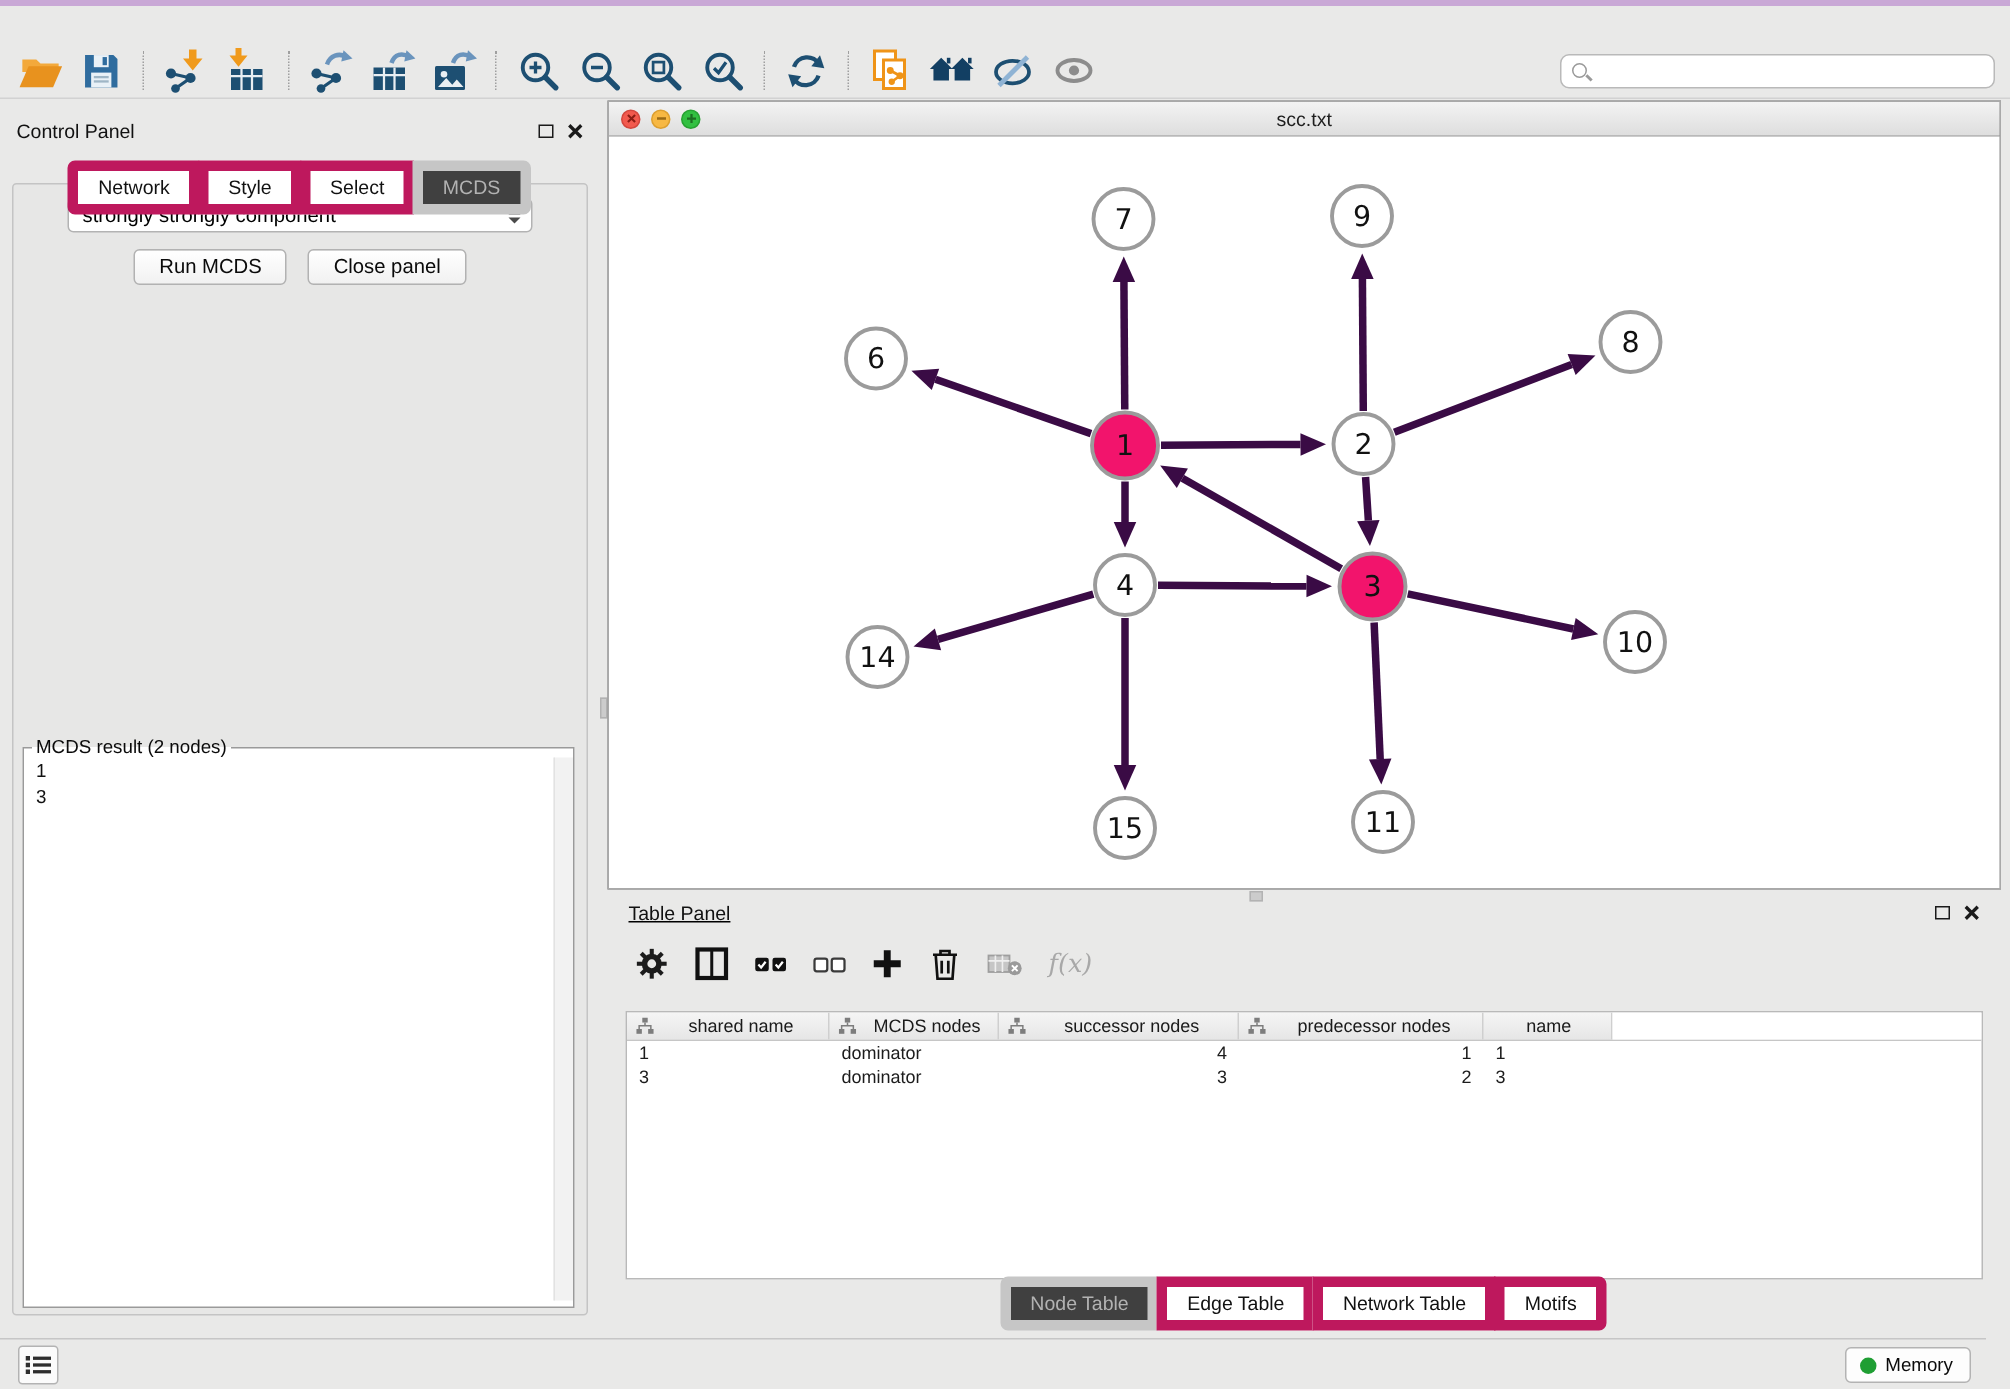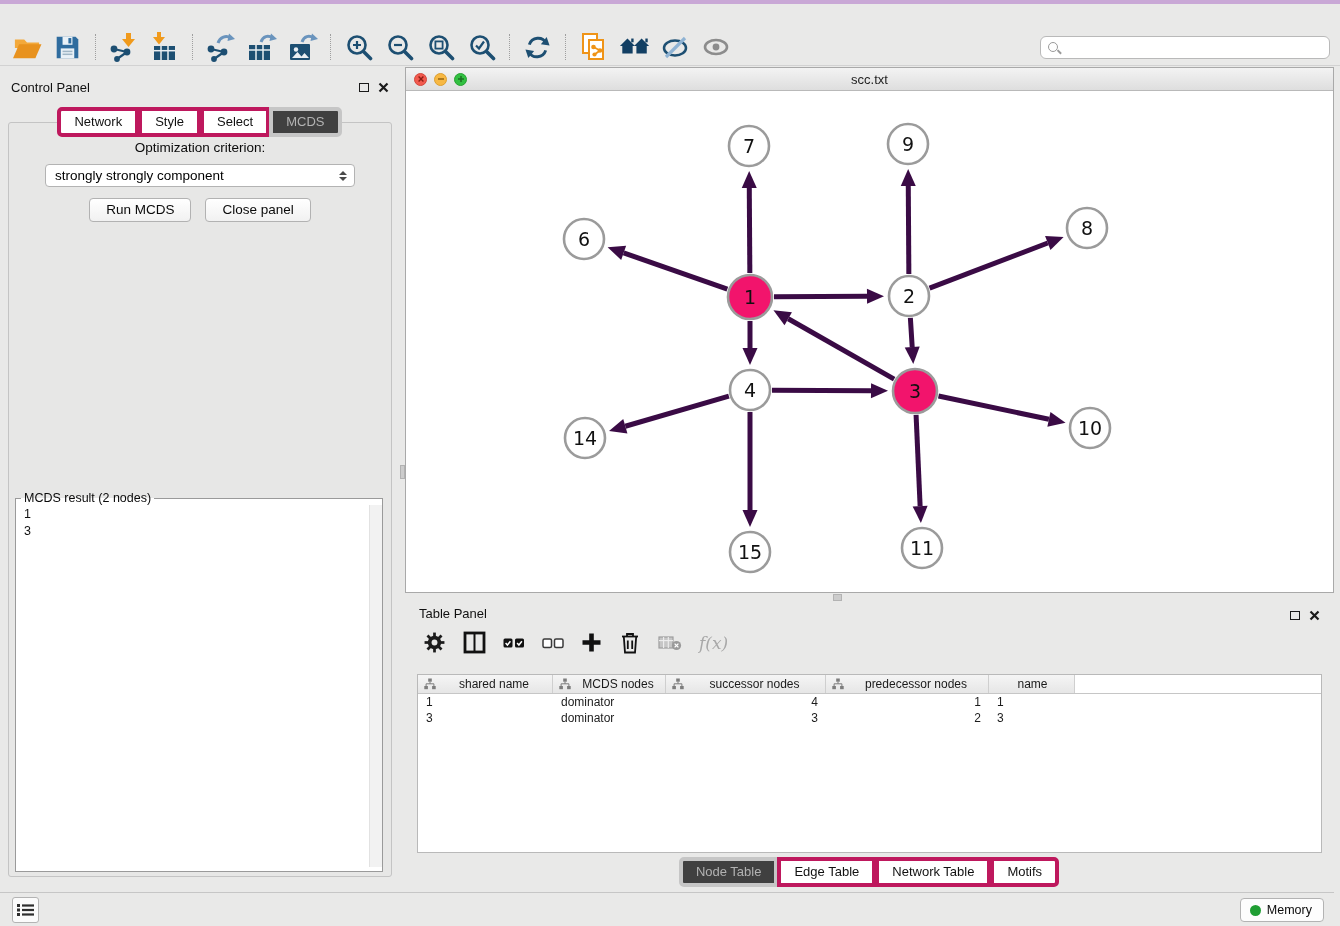--- a/index.html
+++ b/index.html
@@ -33,21 +33,21 @@
   
   .workspace { position:absolute; top:67px; left:0; right:0; bottom:34px; }
 
   
   .control-panel { position:absolute; left:0; top:0; width:400px; bottom:13px; }
   .cp-header { height:40px; display:flex; align-items:center; padding:0 11px; }
   .panel-title { font-size:13px; color:#111; }
   .win-icons { margin-left:auto; display:flex; gap:9px; align-items:center; }
   .float-glyph { width:10px; height:9px; border:1.6px solid #1a1a1a; display:inline-block; background:#fff0; }
   .tabs-row { display:flex; justify-content:center; position:relative; z-index:2; }
-  .tab { font-size:13px; padding:3px 13px 4px; background:#fff; border:4px solid #be185d; margin-left:-1px; color:#111; cursor:pointer; white-space:nowrap; }
+  .tab { font-size:13px; padding:3px 13px 4px; background:#fff; border:7px solid #be185d; margin-left:-1px; color:#111; cursor:pointer; white-space:nowrap; }
   .tab:first-child { border-radius:5px 0 0 5px; }
   .tab:last-child { border-radius:0 5px 5px 0; }
   .tab.active { background:#404040; color:#b2b2b2; border-color:#c6c6c6; }
   .cp-content { position:absolute; left:8px; right:8px; top:55px; bottom:2px;
     background:#e7e7e6; border:1px solid #c4c4c4; border-radius:3px; }
   .opt-label { text-align:center; margin-top:17px; font-size:13.5px; color:#0a0a0a; }
   .criterion-select { margin:9px auto 0; width:310px; height:23px; background:#fff; border:1px solid #b3b3b3;
     border-radius:4px; display:flex; align-items:center; font-size:13.5px; padding-left:9px; cursor:pointer; }
   .chev { margin-left:auto; margin-right:7px; display:flex; flex-direction:column; gap:2px; }
   .chev i { display:block; width:0; height:0; border-left:4px solid transparent; border-right:4px solid transparent; }
@@ -78,35 +78,35 @@
   .light.red { background:#f25a4e; border:1px solid #d3473d; }
   .light.yellow { background:#f7b843; border:1px solid #dd9f2f; }
   .light.green { background:#32c041; border:1px solid #27a232; }
   .nw-title { position:absolute; left:0; right:0; text-align:center; font-size:13px; color:#1e1e1e; }
   .nw-canvas { position:absolute; top:23px; left:0; right:0; bottom:0; background:#fff; }
   .nw-canvas svg { display:block; width:100%; height:100%; }
   .nw-grip { position:absolute; bottom:-9px; left:427px; width:9px; height:7px; background:#cccccc; border:1px solid #b3b3b3; }
 
   
   .table-panel { position:absolute; left:405px; top:529px; width:929px; bottom:2px; }
-  .tp-header { height:25px; display:flex; align-items:flex-end; padding:0 14px; }
+  .tp-header { height:25px; display:flex; align-items:center; padding:0 14px;text-decoration:underline; }
   .tp-toolbar { height:43px; display:flex; align-items:center; gap:17px; padding-left:18px; }
   .tp-btn { background:none; border:none; display:flex; align-items:center; justify-content:flex-start; cursor:pointer; height:28px; }
   .fx-label { font-size:17px; font-family:"DejaVu Serif", serif; font-style:italic; color:#a8a8a8; }
   .tp-table { position:absolute; left:12px; right:12px; top:78px; height:179px; background:#fff; border:1px solid #b9b9b9; overflow:hidden; }
   .tp-hrow { display:flex; height:19px; background:linear-gradient(#f5f5f5,#e6e6e6); border-bottom:1px solid #c6c6c6; }
   .hcell { display:flex; align-items:center; border-right:1px solid #cfcfcf; font-size:12px; color:#1a1a1a; padding-left:6px; flex:none; cursor:pointer; }
   .hcell .lbl { flex:1; text-align:center; padding-right:4px; }
   .hfill { flex:1; background:#fff; }
   .trow { display:flex; height:16px; align-items:center; }
   .tcell { font-size:12px; color:#1c1c1c; padding:0 8px; flex:none; overflow:hidden; white-space:nowrap; }
   .tp-tabs { position:absolute; left:0; right:0; bottom:3px; display:flex; justify-content:center; }
 
   
-  .statusbar { position:absolute; left:0; right:6px; bottom:0; height:34px; background:#e9e9e8; border-top:1px solid #c6c6c6; }
+  .statusbar { position:absolute; left:0; right:16px; bottom:0; height:34px; background:#e9e9e8; border-top:1px solid #c6c6c6; }
   .list-btn { position:absolute; left:12px; top:4px; width:27px; height:26px; background:#fbfbfb;
     border:1px solid #b3b3b3; border-radius:3px; display:flex; align-items:center; justify-content:center; cursor:pointer; }
   .memory-btn { position:absolute; right:10px; top:5px; height:24px; padding:0 11px 0 9px; display:flex; align-items:center;
     gap:6px; background:#fdfdfd; border:1px solid #b3b3b3; border-radius:4px; font-size:12.5px; color:#0a0a0a; cursor:pointer; font-family:inherit; }
   .mem-dot { width:11px; height:11px; border-radius:50%; background:#1f9e33; }
 </style>
 </head>
 <body>
 
 <div class="app">
@@ -279,21 +279,20 @@
           </svg>
         </span>
       </div>
       <div class="tabs-row">
           <div class="tab">Network</div>
           <div class="tab">Style</div>
           <div class="tab">Select</div>
           <div class="tab active">MCDS</div>
         </div>
       <div class="cp-content">
-        <div class="opt-label">Optimization criterion:</div>
         <div class="criterion-select">
           <span>strongly strongly component</span>
           <span class="chev">
               <i class="up"></i>
               <i class="down"></i>
             </span>
         </div>
         <div class="btn-row">
           <button class="btn">Run MCDS</button>
           <button class="btn">Close panel</button>

